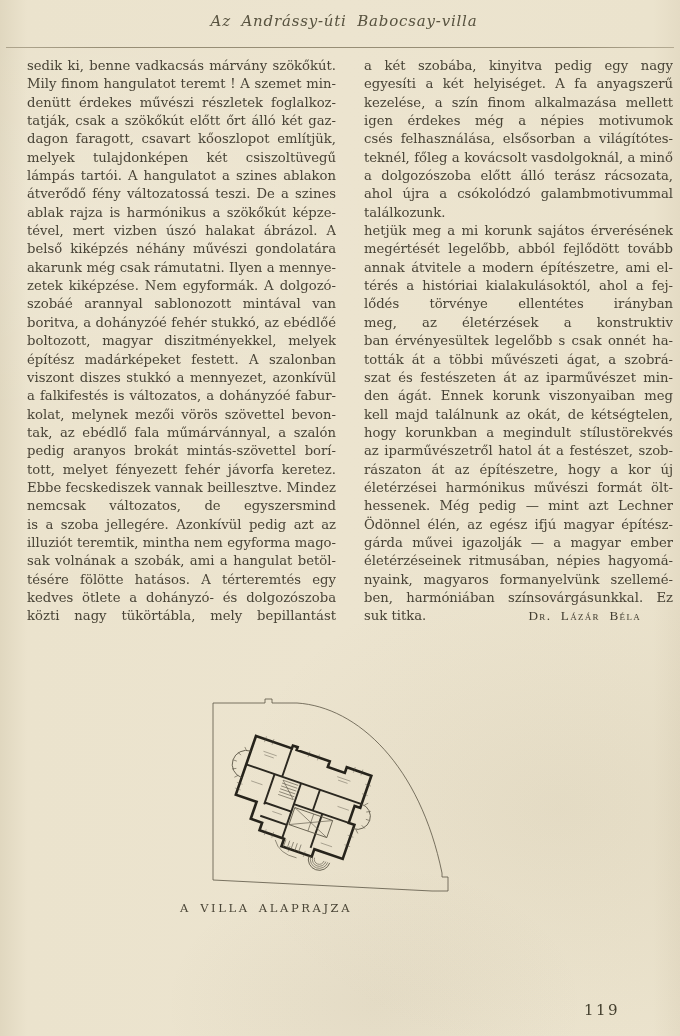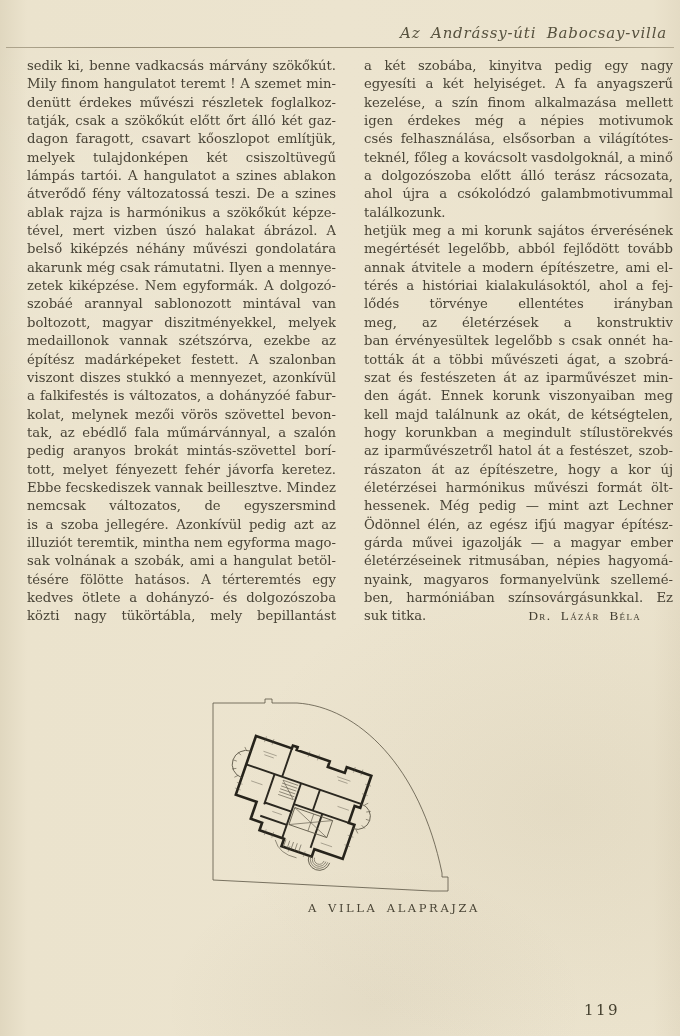--- a/index.html
+++ b/index.html
@@ -8,22 +8,22 @@
     position:relative;width:680px;height:1036px;
     background:
       radial-gradient(ellipse 420px 300px at 14% 22%, rgba(255,255,255,0.10), rgba(255,255,255,0) 70%),
       radial-gradient(ellipse 500px 380px at 82% 78%, rgba(140,122,82,0.08), rgba(140,122,82,0) 65%),
       radial-gradient(ellipse 300px 200px at 55% 97%, rgba(120,104,70,0.07), rgba(120,104,70,0) 70%),
       linear-gradient(90deg, #e0d7bf 0%, #ebe3cd 4%, #ece4cf 50%, #ebe3cd 96%, #e4dbc4 100%),
       #eae2cc;
     color:#464134;
   }
   .header{
-    position:absolute;top:24px;left:21px;width:646px;
-    text-align:right;font-style:italic;font-size:15px;
+    position:absolute;top:12px;left:21px;width:646px;
+    text-align:center;font-style:italic;font-size:15px;
     letter-spacing:0.8px;word-spacing:5px;color:#57523f;
   }
   .header-rule{
     position:absolute;top:47px;left:6px;width:668px;height:1px;
     background:linear-gradient(90deg, rgba(130,120,95,.55), rgba(130,120,95,.8) 15%, rgba(130,120,95,.8) 85%, rgba(130,120,95,.5));
   }
   .columns{
     position:absolute;top:57px;left:27px;width:646px;
     display:flex;gap:28px;
   }
@@ -37,21 +37,21 @@
   .line.in{text-indent:13px;}
   .sigline{display:flex;justify-content:space-between;align-items:baseline;height:18.35px;}
   .signature{
     font-variant:small-caps;letter-spacing:1.3px;word-spacing:5px;
     padding-right:32px;color:#413c2f;font-family:Liberation Serif, serif;
   }
   figure{margin:0;}
   .plan-wrap{position:absolute;left:180px;top:692px;width:300px;height:205px;}
   .figcaption{
     position:absolute;left:180px;top:901px;width:300px;
-    text-align:right;font-size:11.5px;letter-spacing:2.6px;
+    text-align:left;font-size:11.5px;letter-spacing:2.6px;
     color:#4a4536;word-spacing:3px;
   }
   .page-number{
     position:absolute;left:584px;top:976px;
     font-size:15px;letter-spacing:2.5px;color:#45402f;margin-top:25px;
   }
   svg .thin{stroke:#5a5444;stroke-width:0.8;fill:none;}
   svg .hair{stroke:#5f594a;stroke-width:0.6;fill:none;}
   svg .wall{stroke:#26231b;stroke-width:2.6;fill:none;stroke-linejoin:miter;}
   svg .iwall{stroke:#2b2820;stroke-width:1.9;fill:none;}
@@ -74,22 +74,22 @@
         <div class="line">dagon faragott, csavart kőoszlopot említjük,</div>
         <div class="line">melyek tulajdonképen két csiszoltüvegű bronz-</div>
         <div class="line">lámpás tartói. A hangulatot a szines ablakon</div>
         <div class="line">átverődő fény változatossá teszi. De a szines</div>
         <div class="line">ablak rajza is harmónikus a szökőkút képze-</div>
         <div class="line">tével, mert vizben úszó halakat ábrázol. A</div>
         <div class="line">belső kiképzés néhány művészi gondolatára</div>
         <div class="line">akarunk még csak rámutatni. Ilyen a mennye-</div>
         <div class="line">zetek kiképzése. Nem egyformák. A dolgozó-</div>
         <div class="line">szobáé arannyal sablonozott mintával van</div>
+        <div class="line">boritva, a dohányzóé fehér stukkó, az ebédlőé</div>
         <div class="line">boltozott, magyar diszitményekkel, melyek közt</div>
-        <div class="line">medaillonok vannak szétszórva, ezekbe az</div>
         <div class="line">építész madárképeket festett. A szalonban</div>
         <div class="line">viszont diszes stukkó a mennyezet, azonkívül</div>
         <div class="line">a falkifestés is változatos, a dohányzóé fabur-</div>
         <div class="line">kolat, melynek mezői vörös szövettel bevon-</div>
         <div class="line">tak, az ebédlő fala műmárvánnyal, a szalón</div>
         <div class="line">pedig aranyos brokát mintás-szövettel borí-</div>
         <div class="line">tott, melyet fényezett fehér jávorfa keretez.</div>
         <div class="line">Ebbe fecskediszek vannak beillesztve. Mindez</div>
         <div class="line">nemcsak változatos, de egyszersmind jellemző</div>
         <div class="line">is a szoba jellegére. Azonkívül pedig azt az</div>

